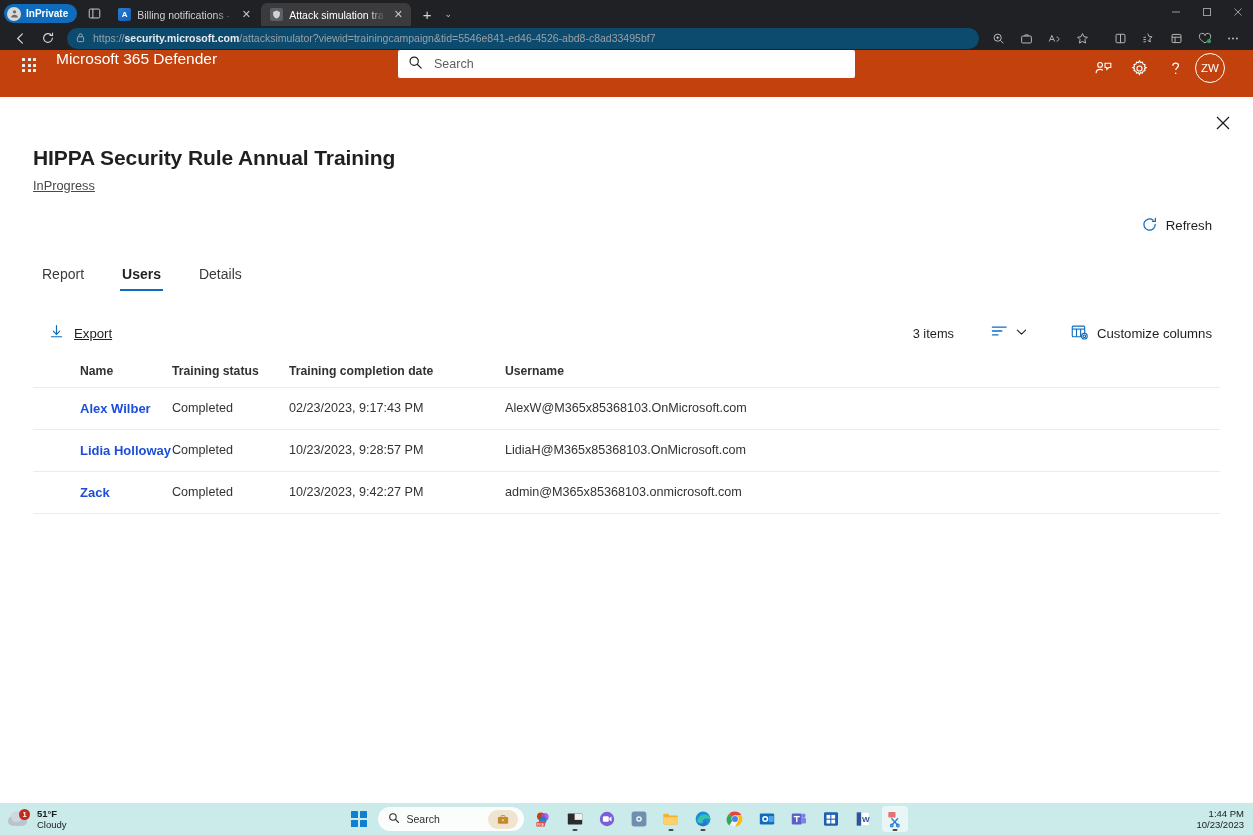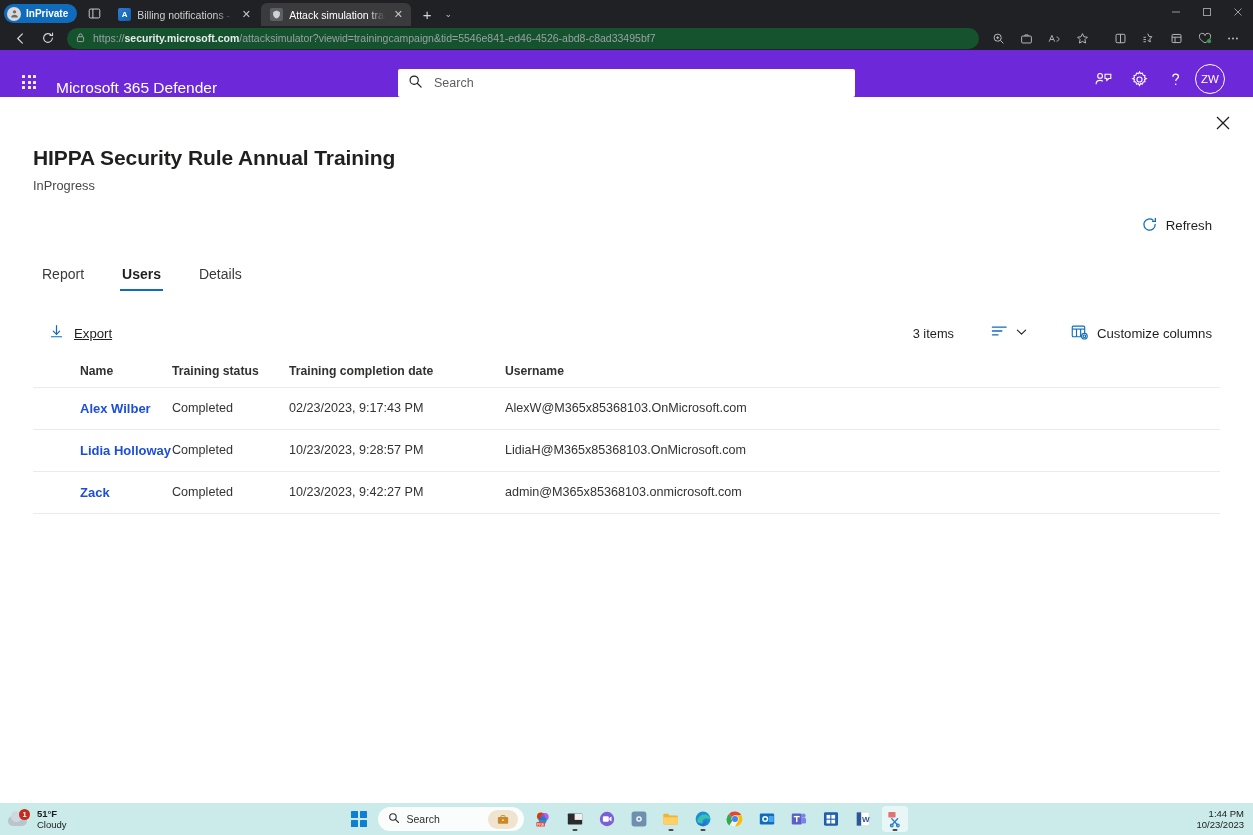--- a/index.html
+++ b/index.html
@@ -107,21 +107,21 @@
     gap: 2px;
   }
   .nav-btn {
     width: 26px; height: 22px;
     display: flex; align-items: center; justify-content: center;
     color: #d4d4d4;
   }
   .url-field {
     flex: 1;
     height: 21px;
-    background: #14532d;
+    background: #0c4a6e;
     border-radius: 11px;
     display: flex; align-items: center;
     padding: 0 8px;
     gap: 7px;
     margin: 0 4px;
     min-width: 0;
   }
   .url-text {
     font-size: 10.5px;
     color: #9aa0a6;
@@ -134,22 +134,22 @@
   .tool-btn {
     width: 27px; height: 21px;
     display: flex; align-items: center; justify-content: center;
     color: #c8c8c8;
   }
   .tool-sep { width: 9px; }
 
   
   .appbar {
     height: 47px;
-    background: #6d28d9;
-    display: flex; align-items: flex-end;
+    background: #c2410c;
+    display: flex; align-items: flex-start;
     padding: 0 14px;
     position: relative;
   }
   .waffle {
     width: 30px; height: 30px;
     display: flex; align-items: center; justify-content: center;
     flex: 0 0 30px;
   }
   .waffle-grid {
     display: grid;
@@ -221,20 +221,21 @@
     font-weight: 700;
     color: #201f1e;
     letter-spacing: -0.1px;
     padding-top: 49px;
     line-height: 1.12;
   }
   .subtitle {
     font-size: 12.8px;
     color: #494847;
     margin-top: 8px;
+    text-decoration: underline;
   }
   .refresh-row {
     display: flex; justify-content: flex-end;
     margin-top: 19px;
     padding-right: 2px;
   }
   .refresh-btn {
     display: flex; align-items: center; gap: 8px;
     font-size: 13.2px;
     color: #201f1e;

